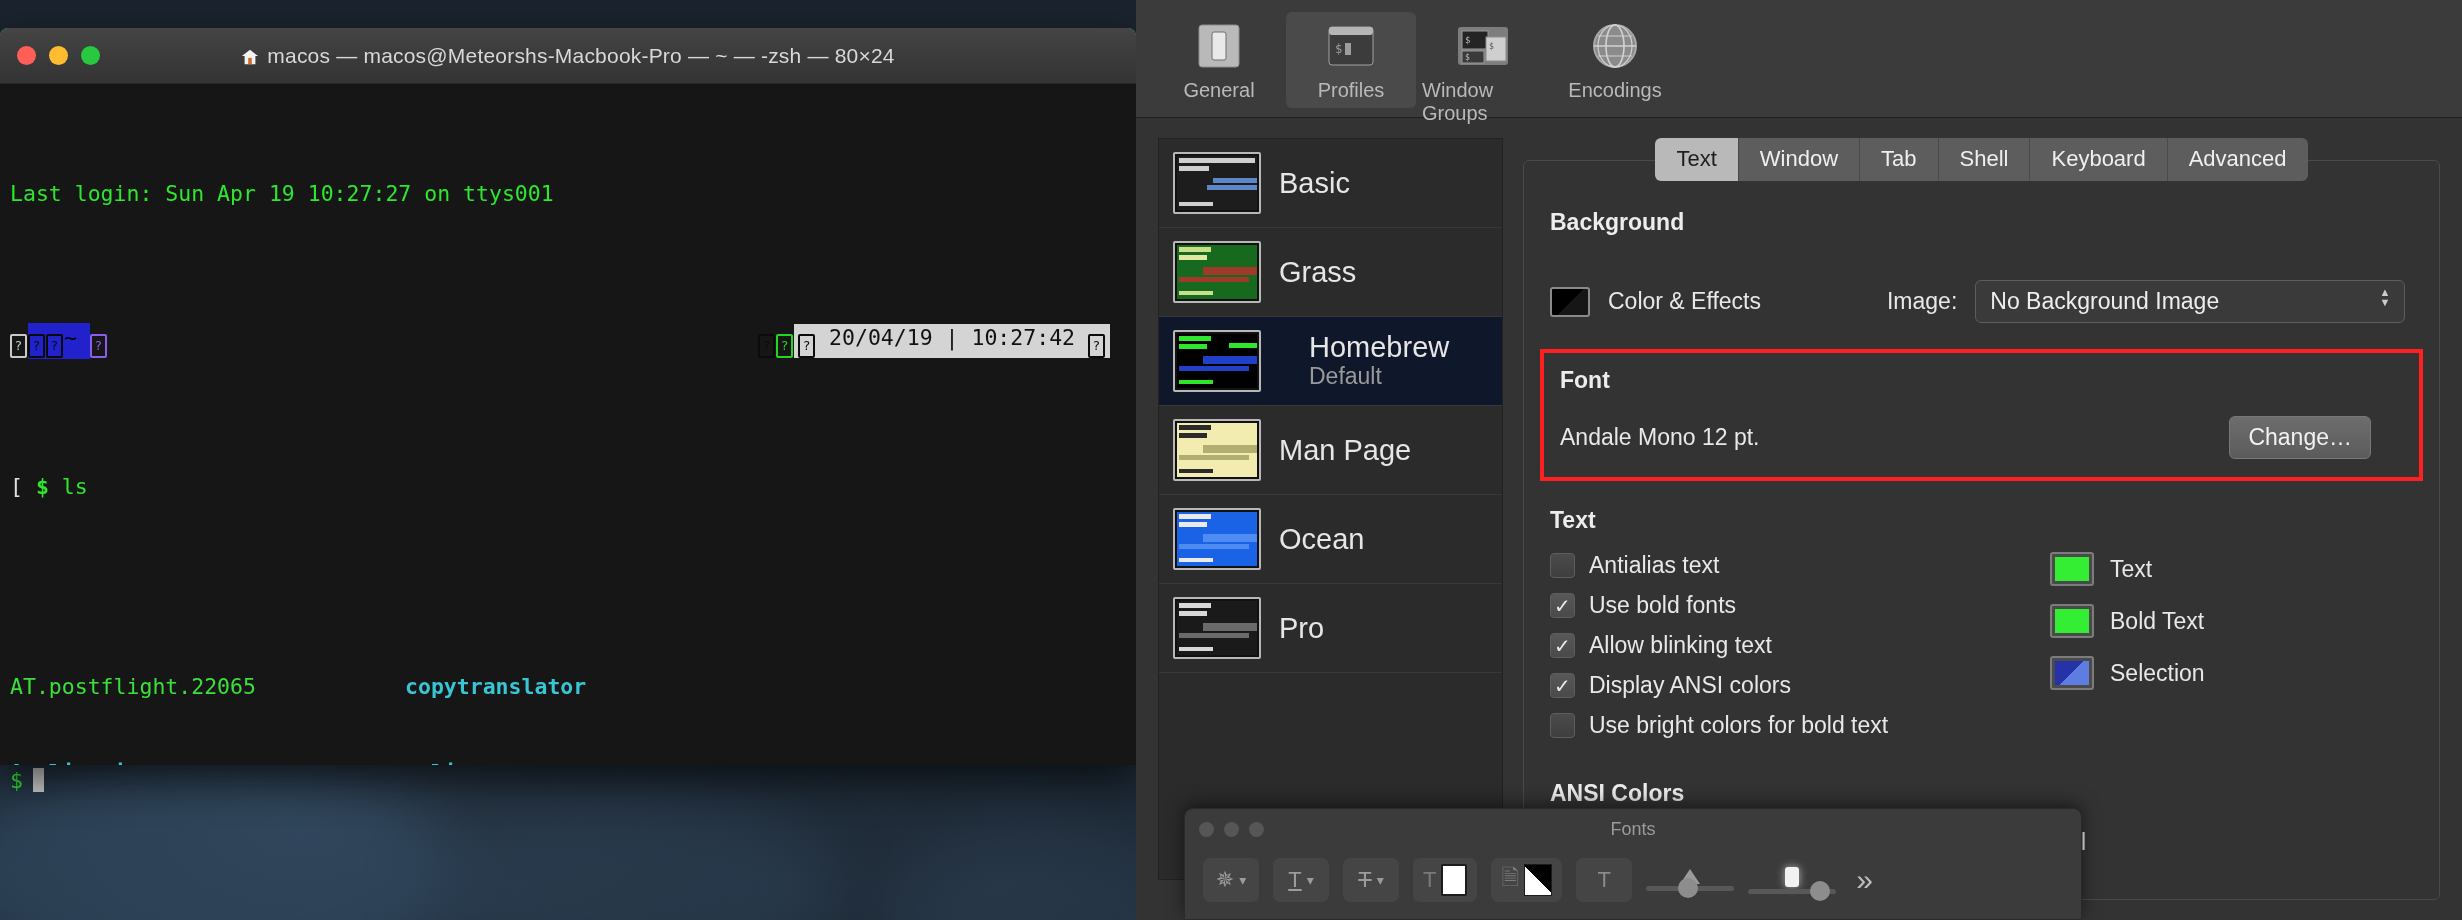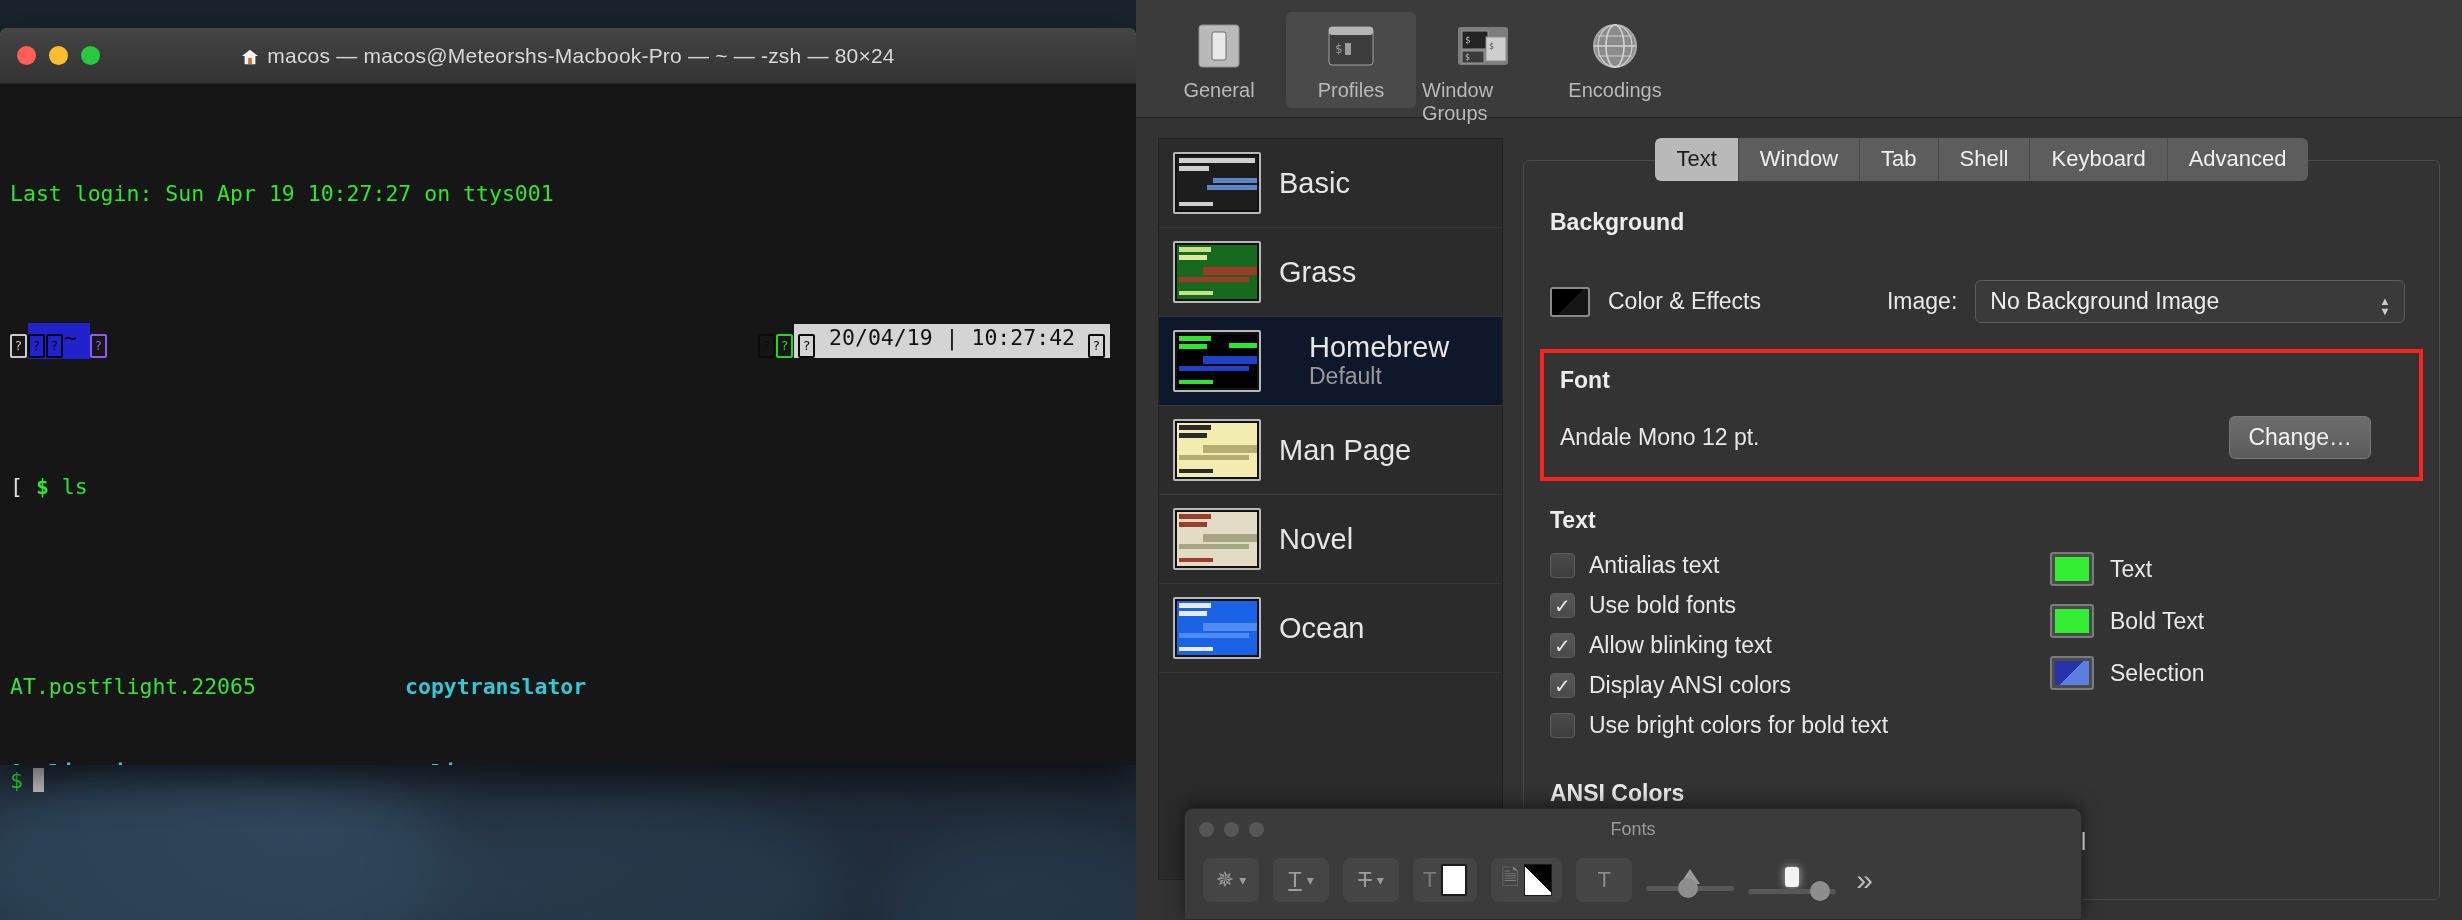--- a/index.html
+++ b/index.html
@@ -193,21 +193,21 @@
     border: 2px solid #8a8a8a; border-radius: 3px;
     background: #000;
     flex: none;
   }
   .lbl { font-size: 23px; color: #e8e8e8; }
   .popup {
     flex: 1; max-width: 430px;
     border: 1px solid #5d5d5d; border-radius: 6px;
     background: #3a3a3a;
     padding: 7px 14px;
-    display: flex; align-items: flex-end; justify-content: space-between;
+    display: flex; align-items: flex-start; justify-content: space-between;
     font-size: 23px; color: #eee;
   }
   .stepper { display: flex; flex-direction: column; gap: 2px; font-size: 11px; color: #ccc; line-height: 8px;}
 
   #font-highlight {
     border: 4px solid #ff2020;
     margin: 26px -10px 0 -10px;
     padding: 14px 16px 18px 16px;
   }
   .change-btn {
@@ -467,50 +467,50 @@
             <div style="position:absolute;left:26px;top:22px;width:54px;height:8px;background:#b2ad70;"></div>
             <div style="position:absolute;left:2px;top:32px;width:70px;height:5px;background:#b2ad70;"></div>
             <div style="position:absolute;left:2px;top:46px;width:34px;height:4px;background:#2b2b2b;"></div>
           </div>
         </div>
         <div>
             <div class="profile-name">Man Page</div>
           </div>
       </div>
 
-      <div class="profile-row">
-        <div class="profile-thumb">
-          <div class="pt-inner" style="background:#e3dcc4;">
-            <div style="position:absolute;left:2px;top:2px;width:32px;height:5px;background:#9d3b2c;"></div>
-            <div style="position:absolute;left:2px;top:10px;width:28px;height:5px;background:#9d3b2c;"></div>
-            <div style="position:absolute;left:26px;top:22px;width:54px;height:8px;background:#a8a584;"></div>
-            <div style="position:absolute;left:2px;top:32px;width:70px;height:5px;background:#a8a584;"></div>
-            <div style="position:absolute;left:2px;top:46px;width:34px;height:4px;background:#9d3b2c;"></div>
-          </div>
-        </div>
-        <div>
-            <div class="profile-name">Novel</div>
-          </div>
-      </div>
 
       <div class="profile-row">
         <div class="profile-thumb">
           <div class="pt-inner" style="background:#1a62e6;">
             <div style="position:absolute;left:2px;top:2px;width:32px;height:5px;background:#eaeaea;"></div>
             <div style="position:absolute;left:2px;top:10px;width:28px;height:5px;background:#eaeaea;"></div>
             <div style="position:absolute;left:26px;top:22px;width:54px;height:8px;background:#4f8cf2;"></div>
             <div style="position:absolute;left:2px;top:32px;width:70px;height:5px;background:#4f8cf2;"></div>
             <div style="position:absolute;left:2px;top:46px;width:34px;height:4px;background:#eaeaea;"></div>
           </div>
         </div>
         <div>
             <div class="profile-name">Ocean</div>
           </div>
       </div>
 
+      <div class="profile-row">
+        <div class="profile-thumb">
+          <div class="pt-inner" style="background:#1a1a1a;">
+            <div style="position:absolute;left:2px;top:2px;width:32px;height:5px;background:#d8d8d8;"></div>
+            <div style="position:absolute;left:2px;top:10px;width:28px;height:5px;background:#d8d8d8;"></div>
+            <div style="position:absolute;left:26px;top:22px;width:54px;height:8px;background:#6a6a6a;"></div>
+            <div style="position:absolute;left:2px;top:32px;width:70px;height:5px;background:#6a6a6a;"></div>
+            <div style="position:absolute;left:2px;top:46px;width:34px;height:4px;background:#d8d8d8;"></div>
+          </div>
+        </div>
+        <div>
+            <div class="profile-name">Pro</div>
+          </div>
+      </div>
     </div>
 
     <div id="settings-pane">
 
       <div id="tabs-row">
         <div class="tab-btn active"><span>Text</span></div>
         <div class="tab-btn"><span>Window</span></div>
         <div class="tab-btn"><span>Tab</span></div>
         <div class="tab-btn"><span>Shell</span></div>
         <div class="tab-btn"><span>Keyboard</span></div>

